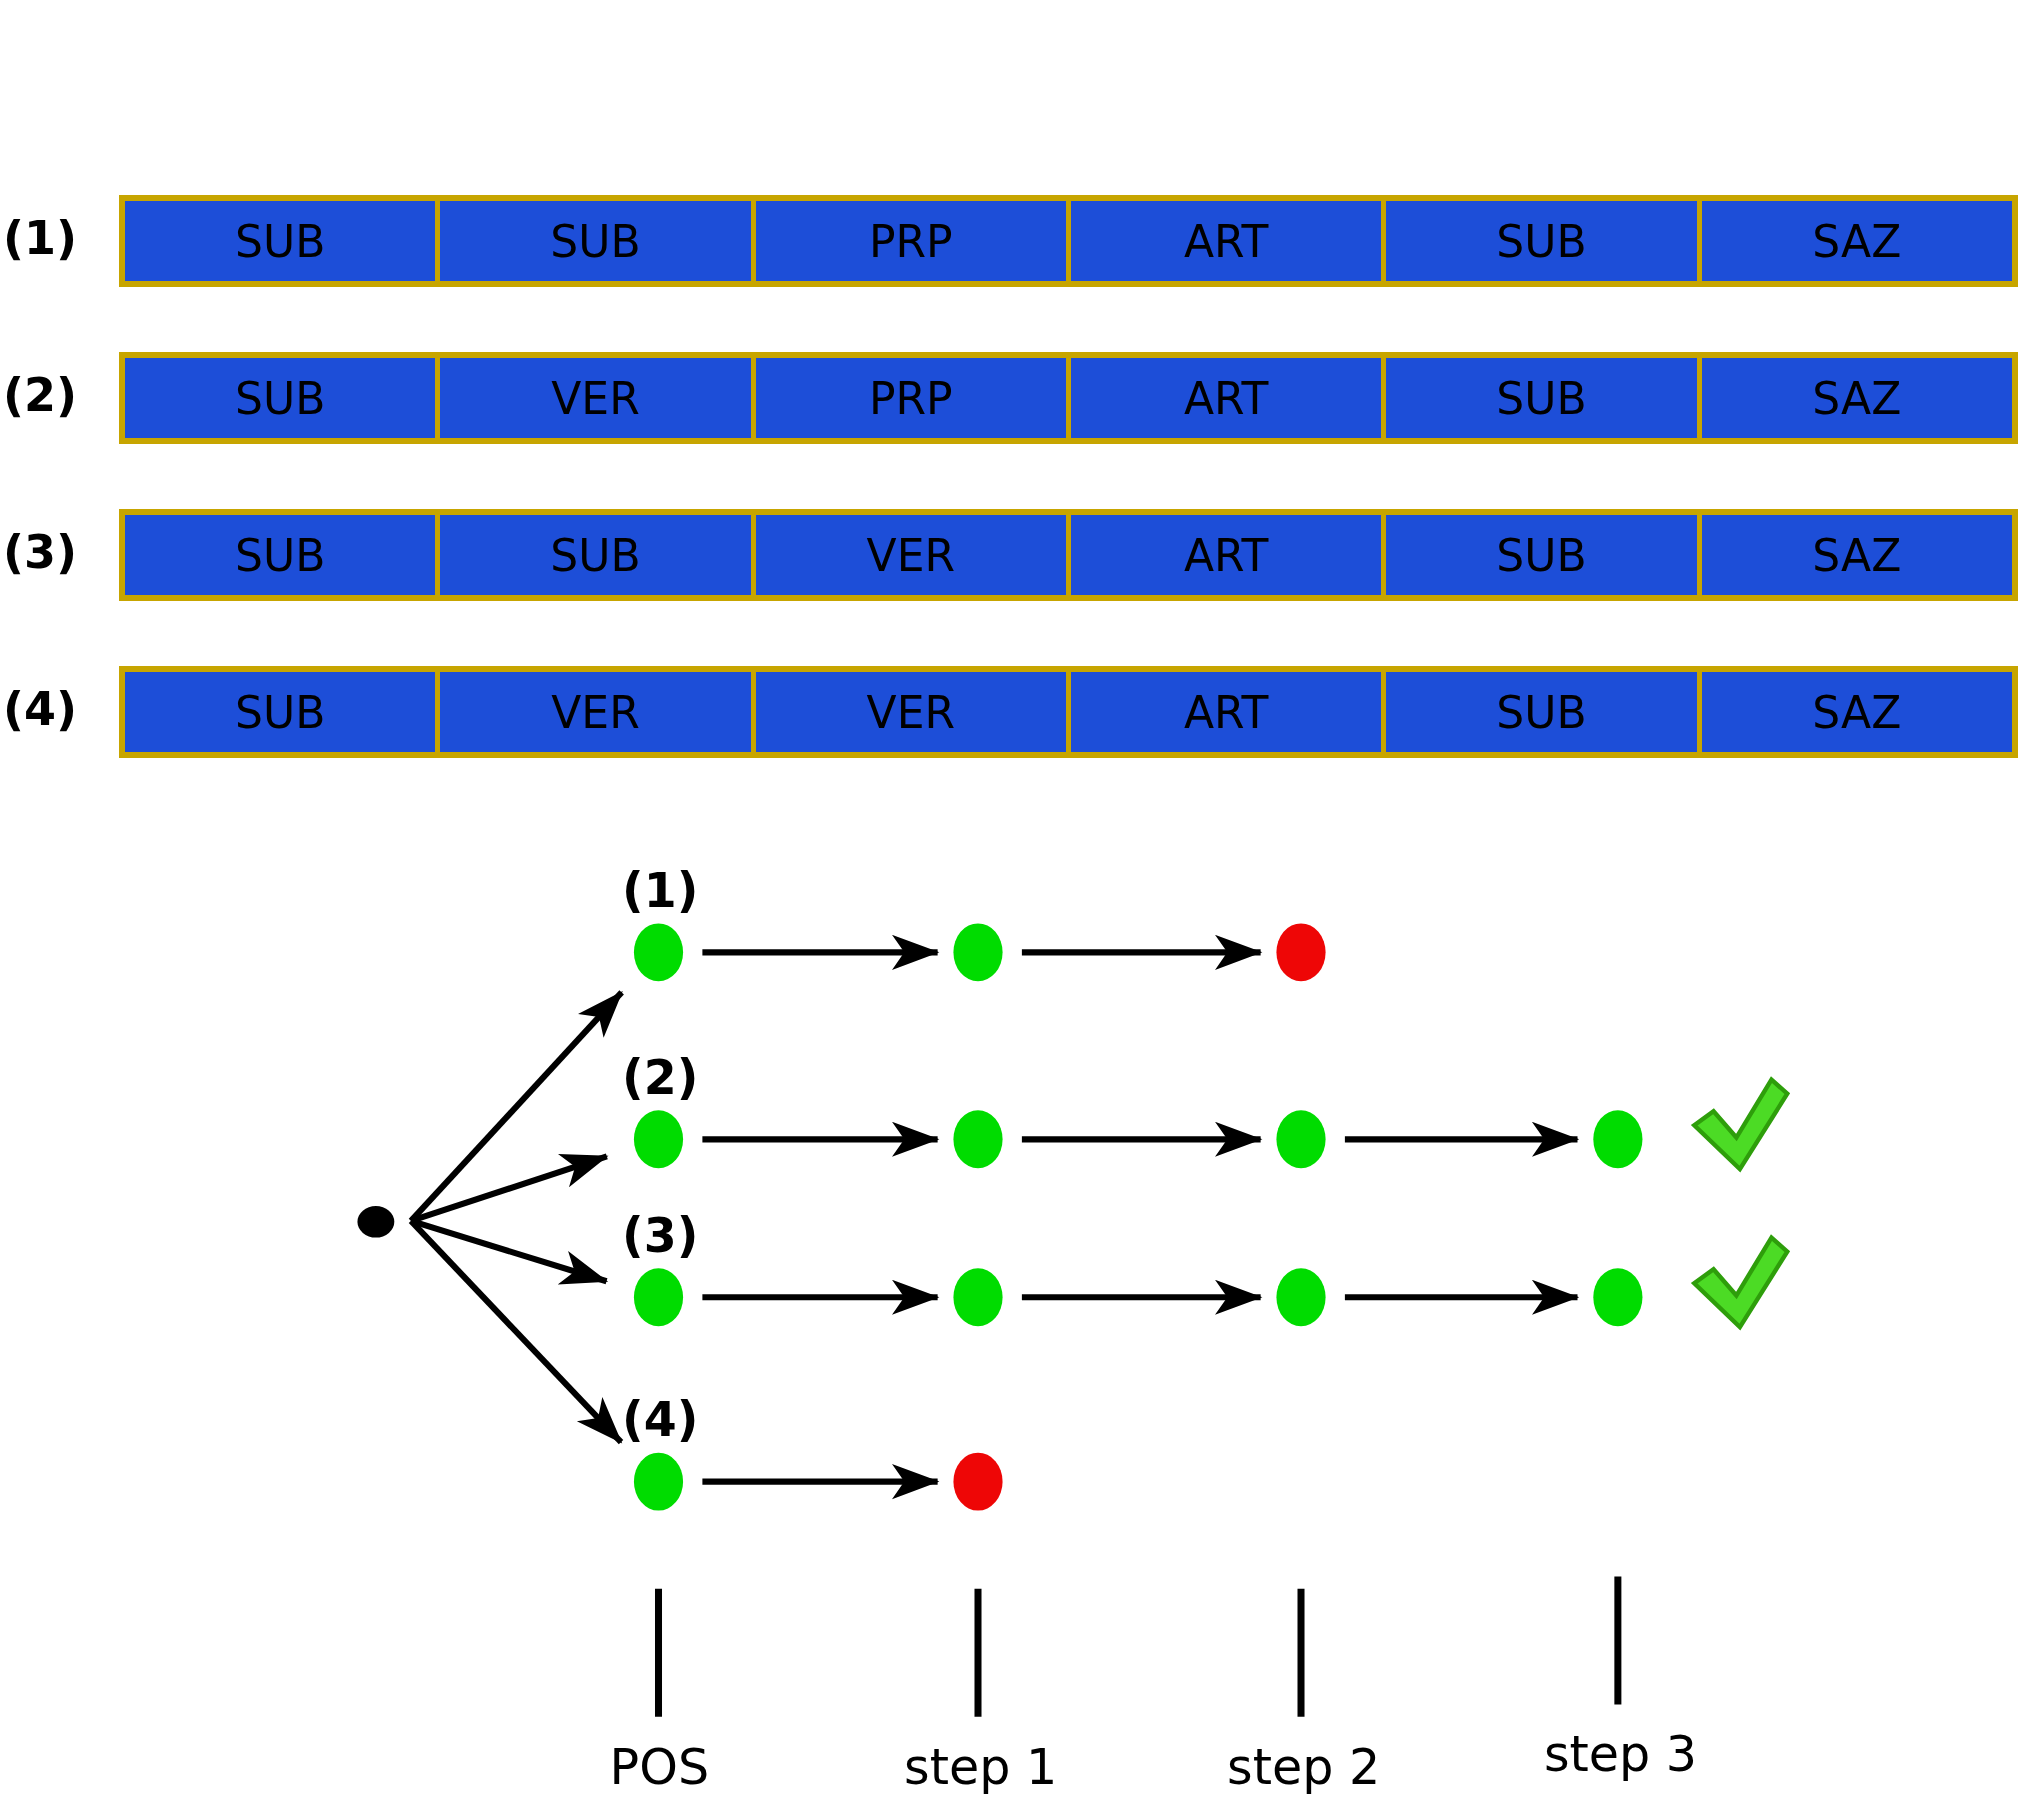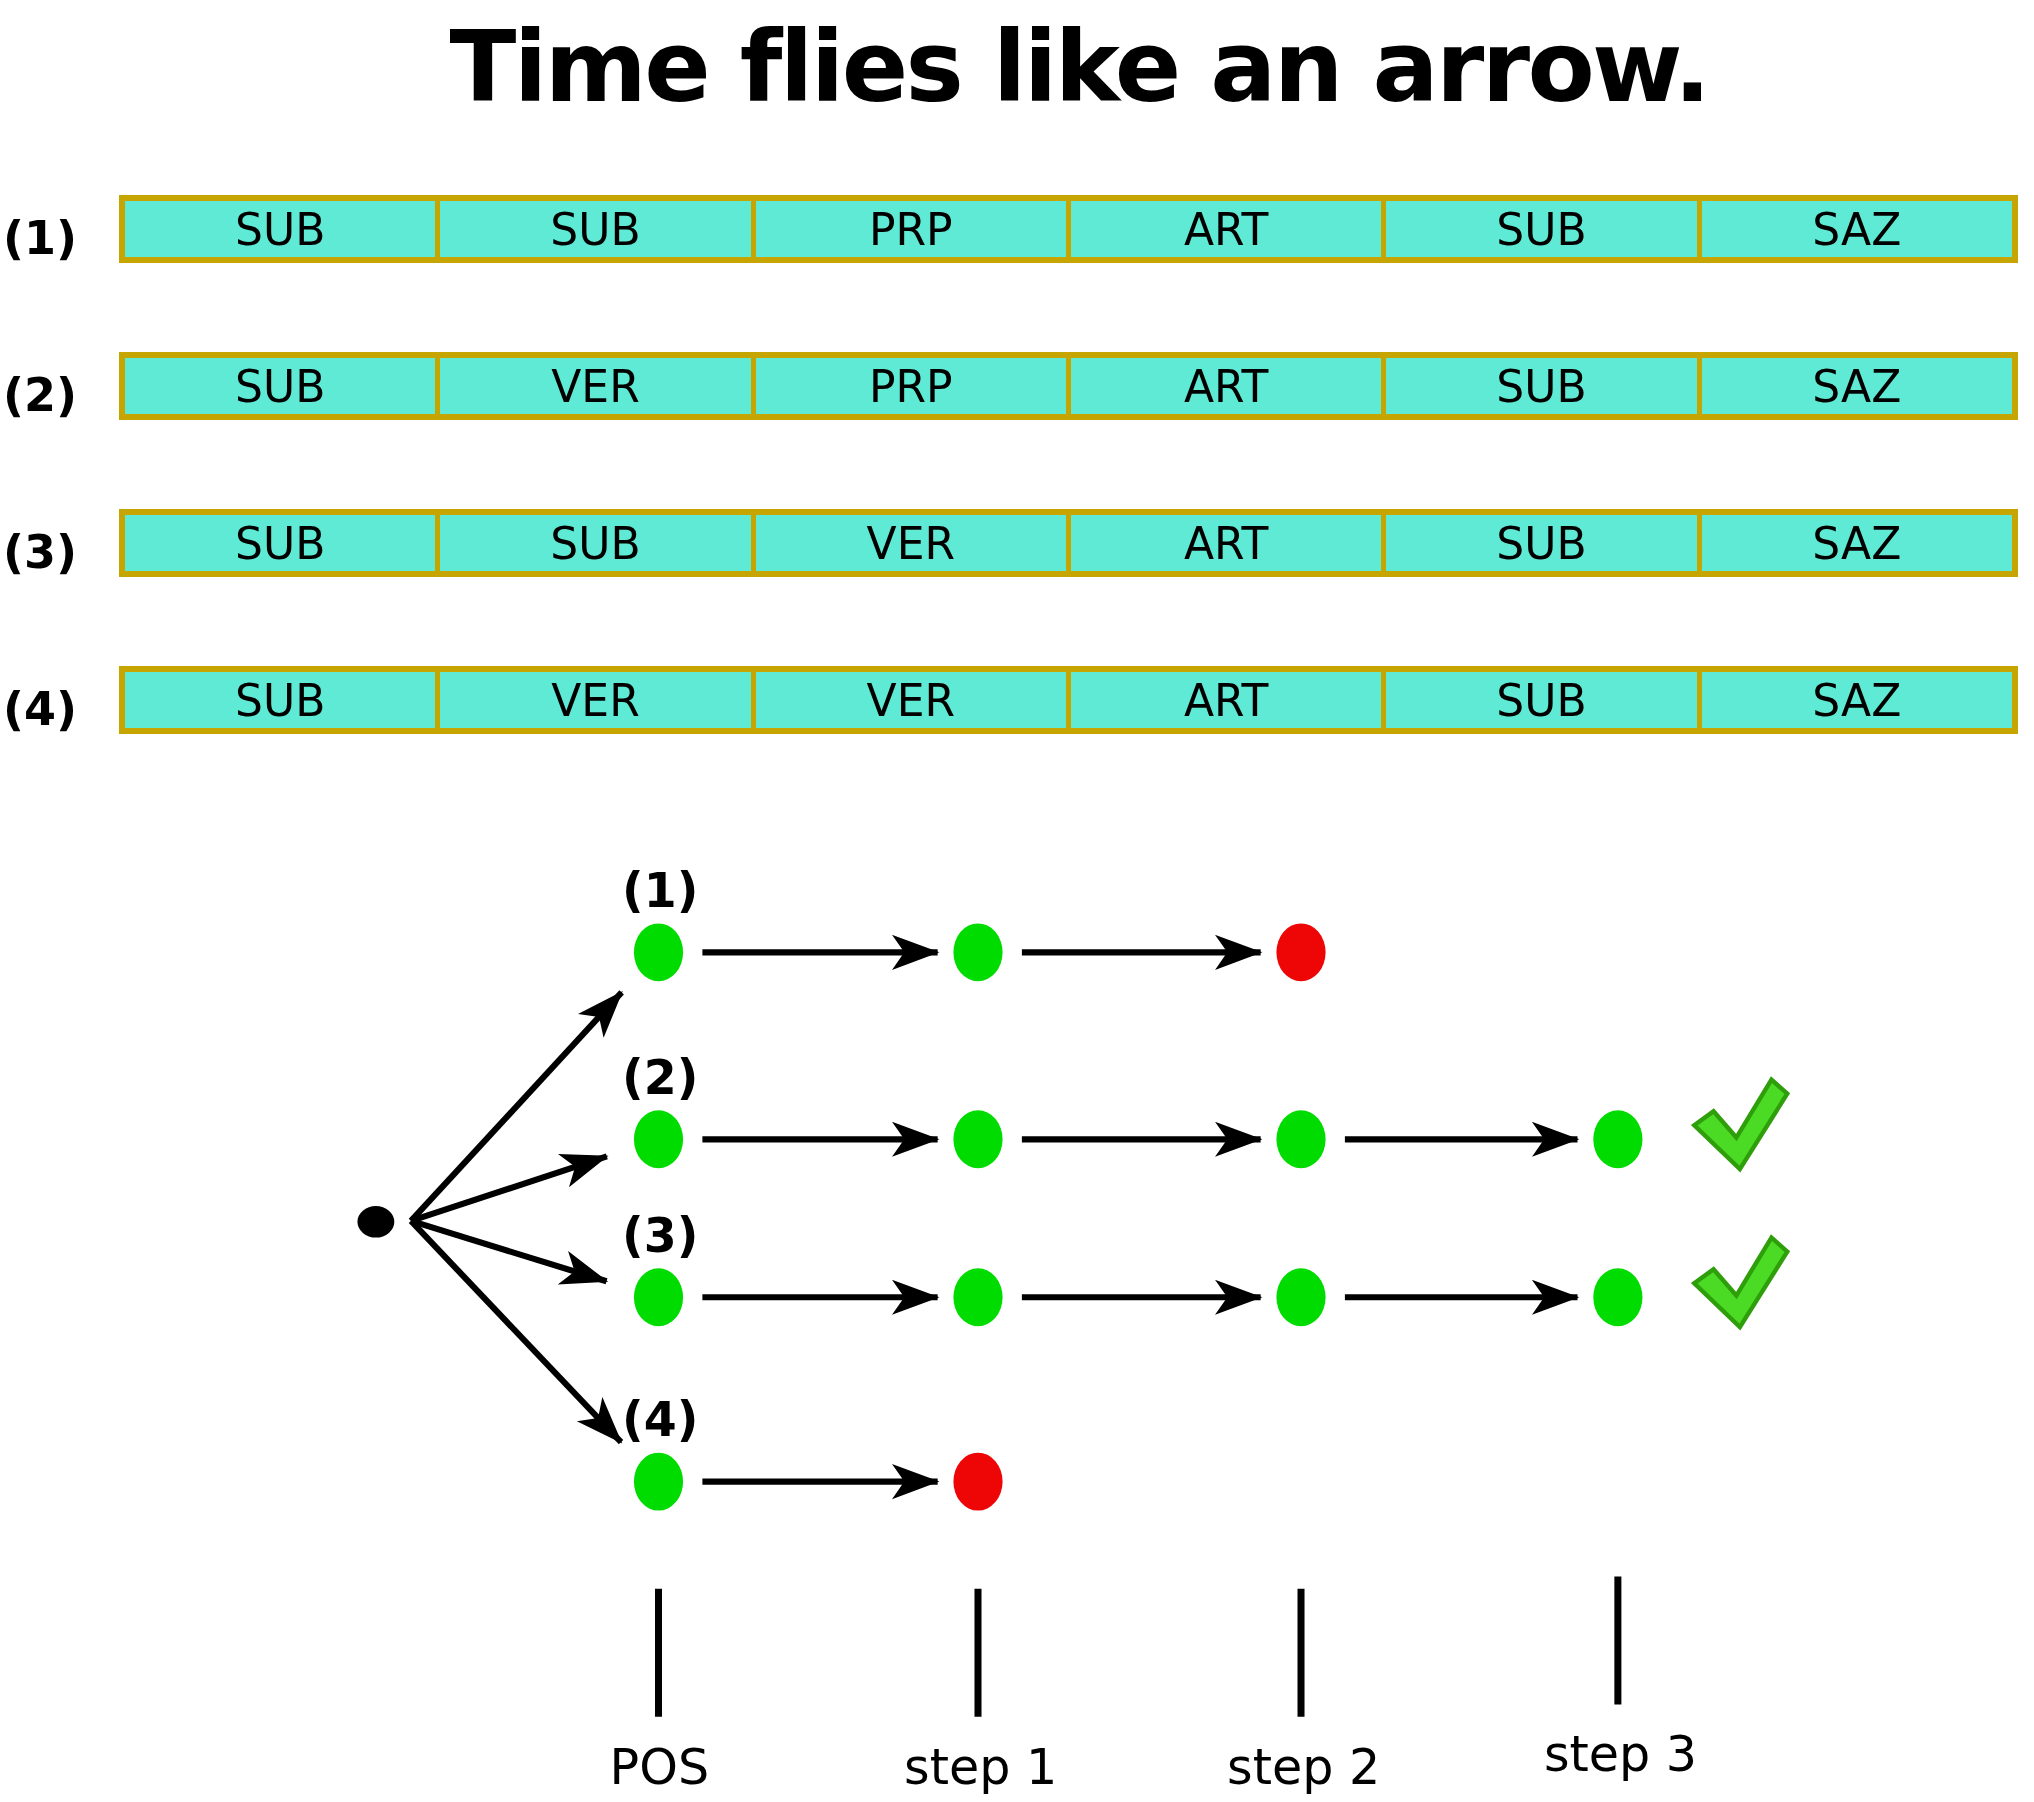--- a/index.html
+++ b/index.html
@@ -36,46 +36,45 @@
     height: 87px;
     line-height: 87px;
     text-align: right;
     font-weight: bold;
     font-size: 46px;
   }
   .cells {
     position: absolute;
     left: 119px;
     width: 1899px;
-    height: 68px;
+    height: 92px;
     box-sizing: border-box;
     border: 6.1px solid var(--gold, #C7A500);
     display: flex;
-    background: #5eead4;
+    background: #1d4ed8;
   }
   .cell {
     flex: 1 1 0;
     display: flex;
     align-items: center;
     justify-content: center;
     font-size: 44px;
     box-sizing: border-box;
     border-left: 5.3px solid var(--gold, #C7A500);
   }
   .cell:first-child { border-left: none; }
 
   svg.diagram { position: absolute; left: 0; top: 0; }
   svg.diagram text { font-family: "DejaVu Sans", "Liberation Sans", sans-serif; }
 </style>
 </head>
 <body>
 
 <div class="page">
 
-  <div class="title">Time flies like an arrow.</div>
 
   <div>
 
     <div class="table-row" style="top:195px">
       <div class="row-label">(1)</div>
       <div class="cells">
         <div class="cell">SUB</div>
         <div class="cell">SUB</div>
         <div class="cell">PRP</div>
         <div class="cell">ART</div>

